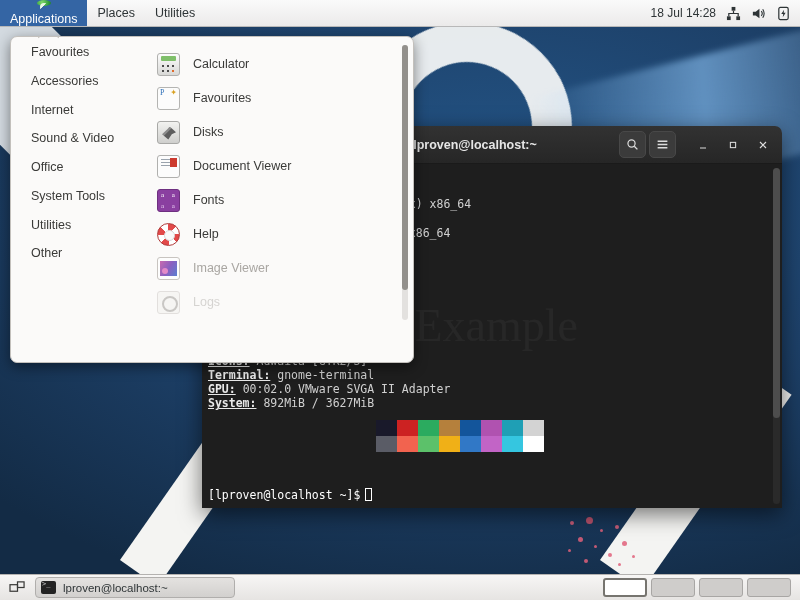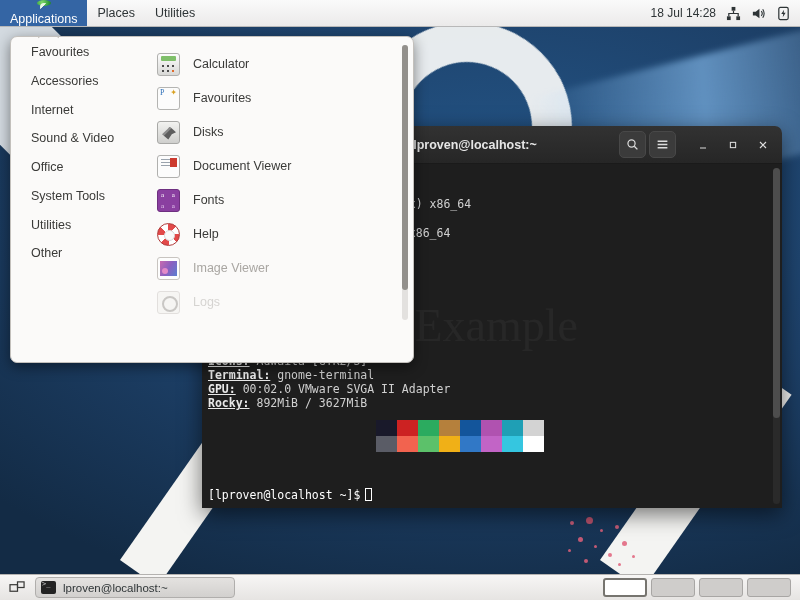--- a/index.html
+++ b/index.html
@@ -476,21 +476,21 @@
     <div class="nf-line"><span class="nf-key">Packages:</span><span class="nf-val"> 1244 (rpm)</span></div>
     <div class="nf-line"><span class="nf-key">Shell:</span><span class="nf-val"> bash 5.1.8</span></div>
     <div class="nf-line"><span class="nf-key">Resolution:</span><span class="nf-val"> 1024x768</span></div>
     <div class="nf-line"><span class="nf-key">DE:</span><span class="nf-val"> GNOME 40.9</span></div>
     <div class="nf-line"><span class="nf-key">WM:</span><span class="nf-val"> Mutter</span></div>
     <div class="nf-line"><span class="nf-key">WM Theme:</span><span class="nf-val"> Adwaita</span></div>
     <div class="nf-line"><span class="nf-key">Theme:</span><span class="nf-val"> Adwaita [GTK2/3]</span></div>
     <div class="nf-line"><span class="nf-key">Icons:</span><span class="nf-val"> Adwaita [GTK2/3]</span></div>
     <div class="nf-line"><span class="nf-key">Terminal:</span><span class="nf-val"> gnome-terminal</span></div>
     <div class="nf-line"><span class="nf-key">GPU:</span><span class="nf-val"> 00:02.0 VMware SVGA II Adapter</span></div>
-    <div class="nf-line"><span class="nf-key">Rocky:</span><span class="nf-val"> 892MiB / 3627MiB</span></div>
+    <div class="nf-line"><span class="nf-key">System:</span><span class="nf-val"> 892MiB / 3627MiB</span></div>
 
     <div class="palette">
       <div class="palette-row" id="pal1">
           <span style="background: rgb(25, 25, 42);"></span>
           <span style="background: rgb(204, 34, 34);"></span>
           <span style="background: rgb(43, 171, 95);"></span>
           <span style="background: rgb(181, 128, 60);"></span>
           <span style="background: rgb(19, 85, 155);"></span>
           <span style="background: rgb(176, 82, 176);"></span>
           <span style="background: rgb(31, 159, 181);"></span>

